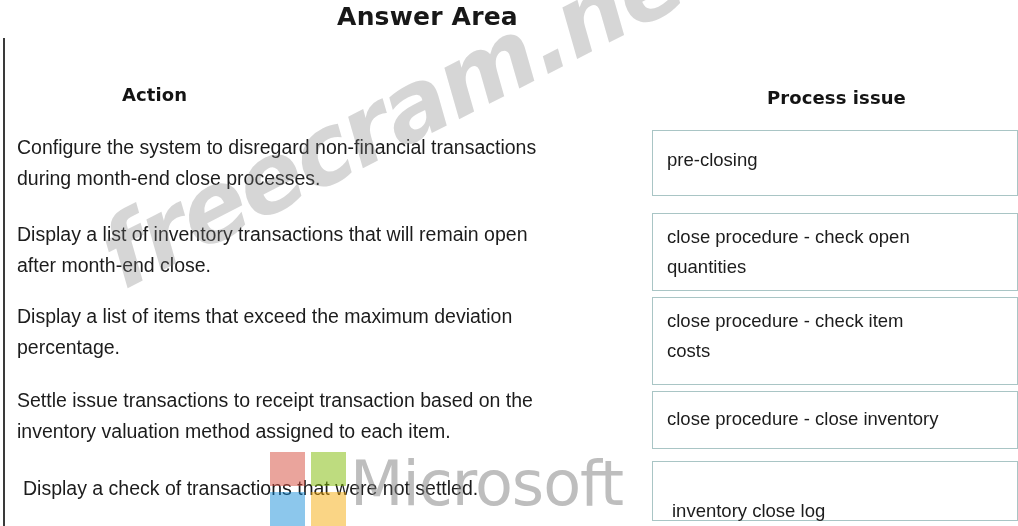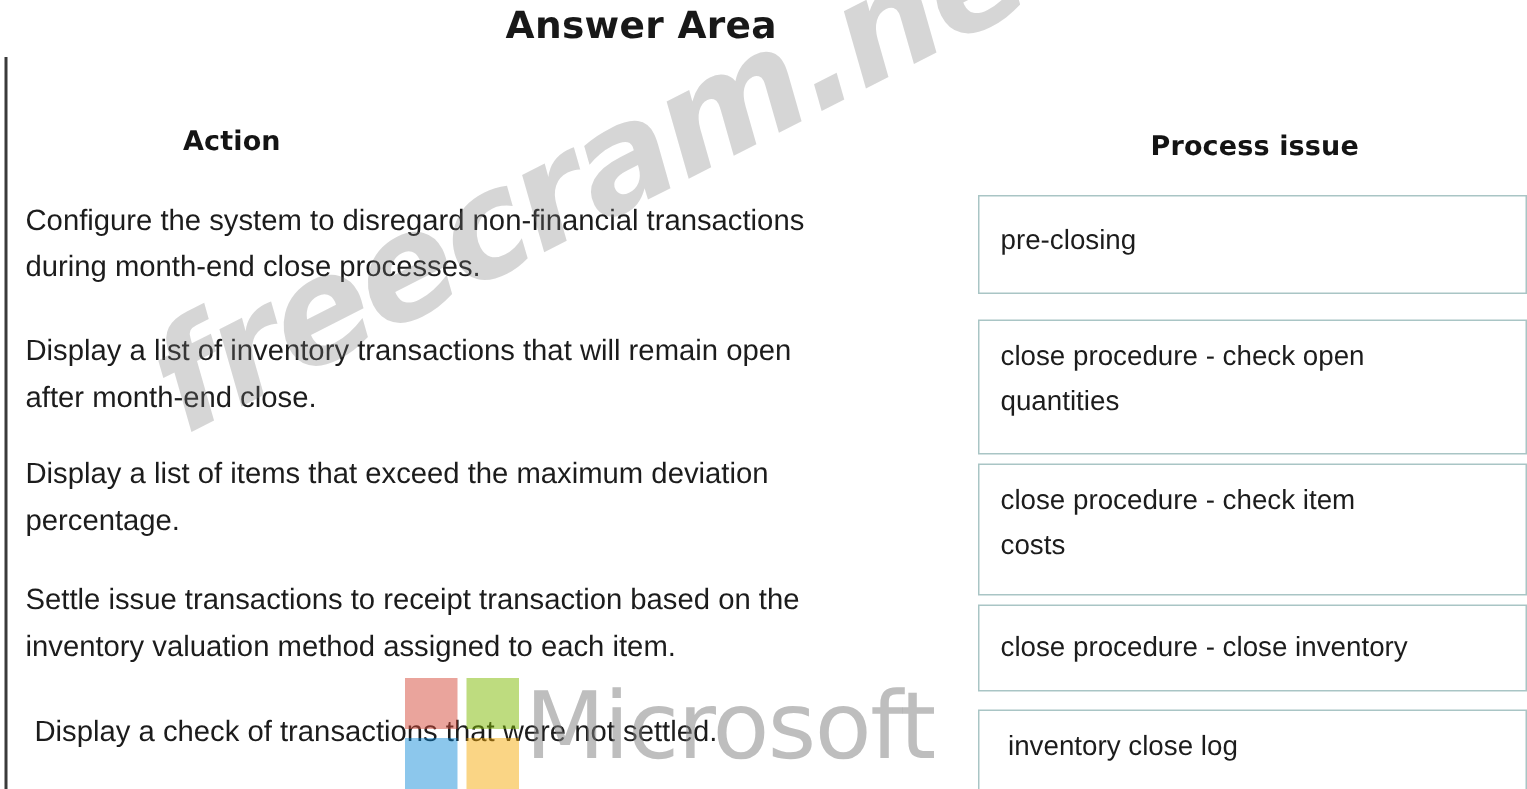--- a/index.html
+++ b/index.html
@@ -92,24 +92,24 @@
     box-sizing: border-box;
     border: 1.6px solid #a9c5c5;
     background: #ffffff;
     font-size: 18.5px;
     line-height: 30px;
     color: #1c1c1c;
     padding: 8px 0 8px 14px;
   }
   .process-box .ln { display: block; white-space: nowrap; }
   .process-box.b1 { height: 66px; margin-bottom: 17px; padding-top: 14px; }
-  .process-box.b2 { height: 90px; margin-bottom: 6px; }
+  .process-box.b2 { height: 78px; margin-bottom: 6px; }
   .process-box.b3 { height: 88px; margin-bottom: 6px; }
   .process-box.b4 { height: 58px; margin-bottom: 12px; padding-top: 12px; }
-  .process-box.b5 { height: 60px; padding-top: 8px; padding-left: 19px; }
+  .process-box.b5 { height: 60px; padding-top: 34px; padding-left: 19px; }
 
   
   .watermark {
     position: absolute;
     left: 108px;
     top: 205px;
     width: 700px;
     transform: rotate(-27deg);
     transform-origin: 0 50%;
     font-size: 96px;

